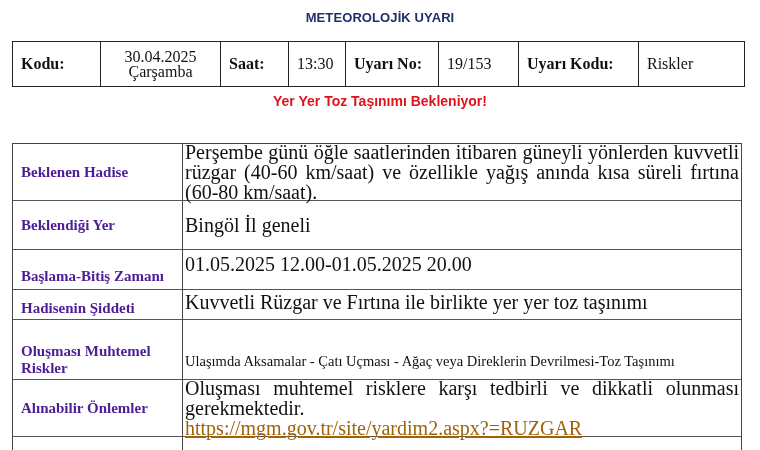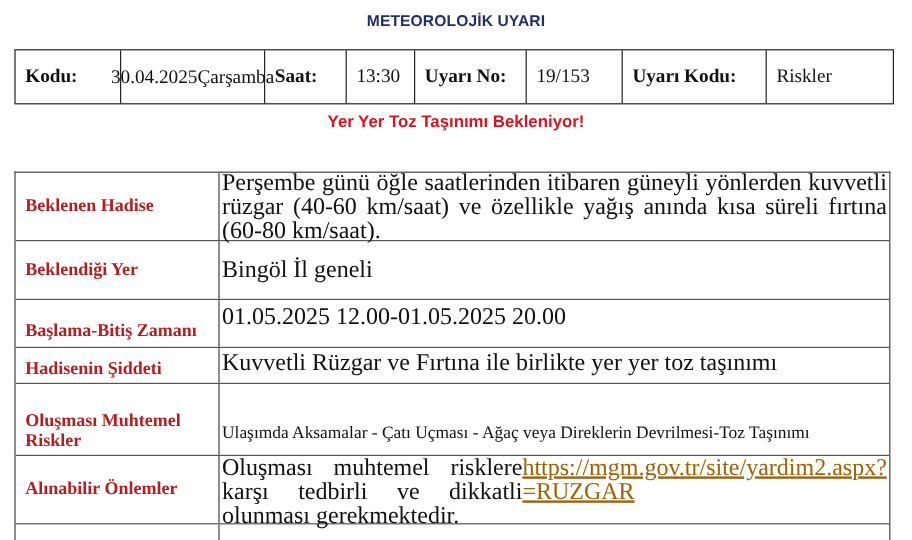--- a/index.html
+++ b/index.html
@@ -3,25 +3,25 @@
 <meta charset="utf-8">
 <style>
   html, body { margin: 0; padding: 0; background: #ffffff; }
   body { width: 760px; height: 450px; position: relative; overflow: hidden; font-family: "Liberation Serif", serif; color: #111; }
   .title { position: absolute; top: 10px; left: 0; width: 760px; text-align: center; font-family: Liberation Sans, sans-serif; font-weight: bold; font-size: 13px; color: #1f2f6b; letter-spacing: 0.1px; }
   .hdr { position: absolute; top: 41px; left: 12px; width: 733px; height: 46px; border: 1.5px solid #222; box-sizing: border-box; display: flex; }
   .hdr .c { border-right: 1px solid #222; box-sizing: border-box; height: 100%; display: flex; align-items: center; font-size: 16px; }
   .hdr .c:last-child { border-right: none; }
   .hdr .lbl { font-weight: bold; padding-left: 8px; }
   .hdr .val { padding-left: 8px; }
-  .hdr .center { justify-content: center; flex-direction: row; text-align: center; line-height: 15px; padding-left: 0; }
+  .hdr .center { justify-content: center; flex-direction: column; text-align: center; line-height: 15px; padding-left: 0; }
   .headline { position: absolute; top: 91px; left: 0; width: 760px; text-align: center; font-family: "Liberation Sans", sans-serif; font-weight: bold; font-size: 14px; line-height: 20px; color: #e0121b; }
   .main { position: absolute; top: 143px; left: 12px; width: 730px; border-left: 1.5px solid #444; border-right: 1.5px solid #444; border-top: 1.5px solid #444; box-sizing: border-box; }
   .row { display: flex; border-bottom: 1.5px solid #555; box-sizing: border-box; }
-  .row .k { width: 170px; border-right: 1px solid #444; box-sizing: border-box; color: #b91c1c; font-weight: bold; font-size: 15px; padding-left: 8px; display: flex; align-items: center; line-height: 17px; }
+  .row .k { width: 170px; border-right: 1px solid #444; box-sizing: border-box; color: #4c1d95; font-weight: bold; font-size: 15px; padding-left: 8px; display: flex; align-items: center; line-height: 17px; }
   .row .v { flex: 1; padding: 0 2px 0 2px; font-size: 20px; line-height: 20px; display: flex; align-items: center; box-sizing: border-box; }
   .just { text-align: justify; text-align-last: left; }
   .link { color: #a16207; text-decoration: underline; }
 </style>
 </head>
 <body>
 
 <div class="title">METEOROLOJİK UYARI</div>
 
 <div class="hdr">
@@ -58,21 +58,21 @@
   <div class="row" style="height:30px">
     <div class="k" style="align-items:flex-end;padding-bottom:2px">Hadisenin Şiddeti</div>
     <div class="v" style="align-items:flex-start;padding-top:2px">Kuvvetli Rüzgar ve Fırtına ile birlikte yer yer toz taşınımı</div>
   </div>
   <div class="row" style="height:60px">
     <div class="k" style="align-items:flex-end;padding-bottom:2px">Oluşması Muhtemel Riskler</div>
     <div class="v" style="align-items:flex-end;padding-bottom:8px;font-size:14.5px">Ulaşımda Aksamalar - Çatı Uçması - Ağaç veya Direklerin Devrilmesi-Toz Taşınımı</div>
   </div>
   <div class="row" style="height:57px">
     <div class="k">Alınabilir Önlemler</div>
-    <div class="v" style="flex-direction:row;align-items:stretch;justify-content:center">
+    <div class="v" style="flex-direction:column;align-items:stretch;justify-content:center">
       <div class="just">Oluşması muhtemel risklere karşı tedbirli ve dikkatli olunması gerekmektedir.</div>
       <div><a class="link">https://mgm.gov.tr/site/yardim2.aspx?=RUZGAR</a></div>
     </div>
   </div>
   <div class="row" style="height:20px;border-bottom:none">
     <div class="k"></div>
     <div class="v"></div>
   </div>
 </div>
 

